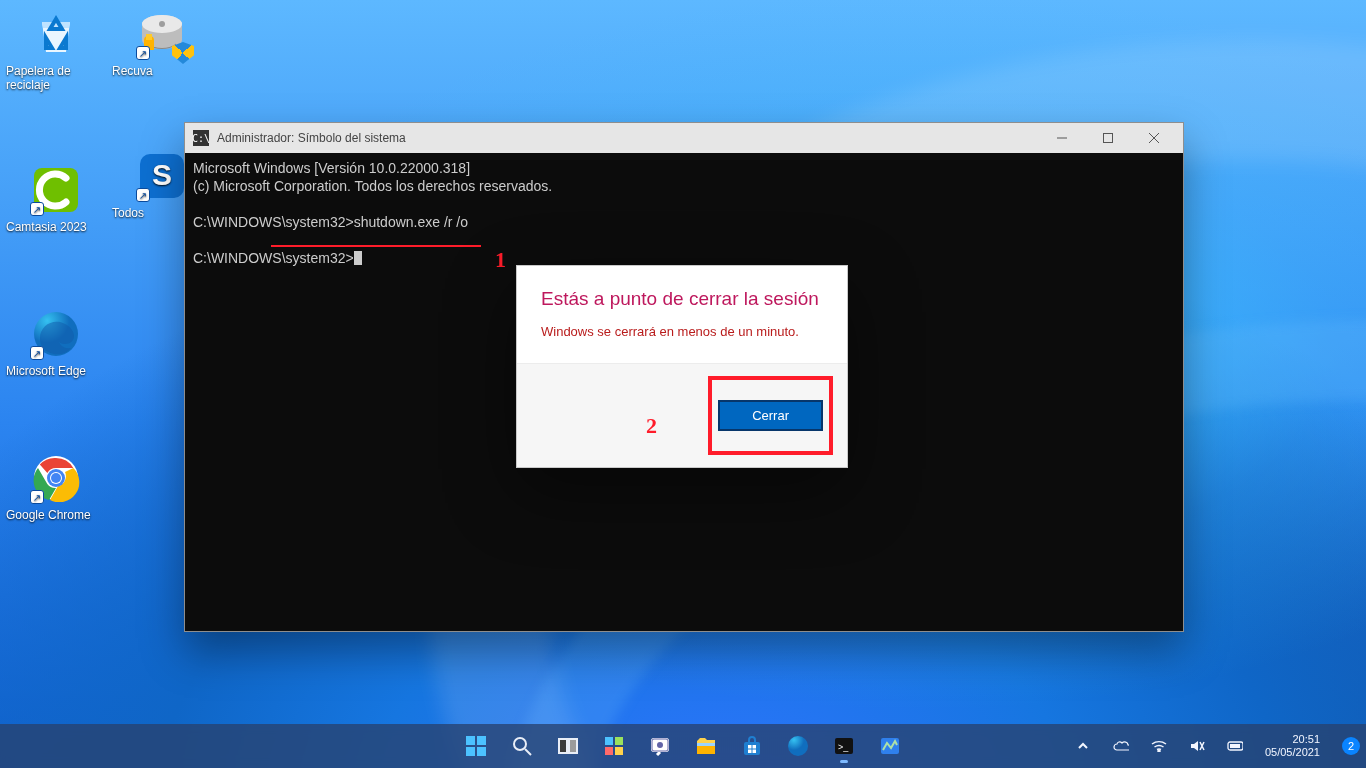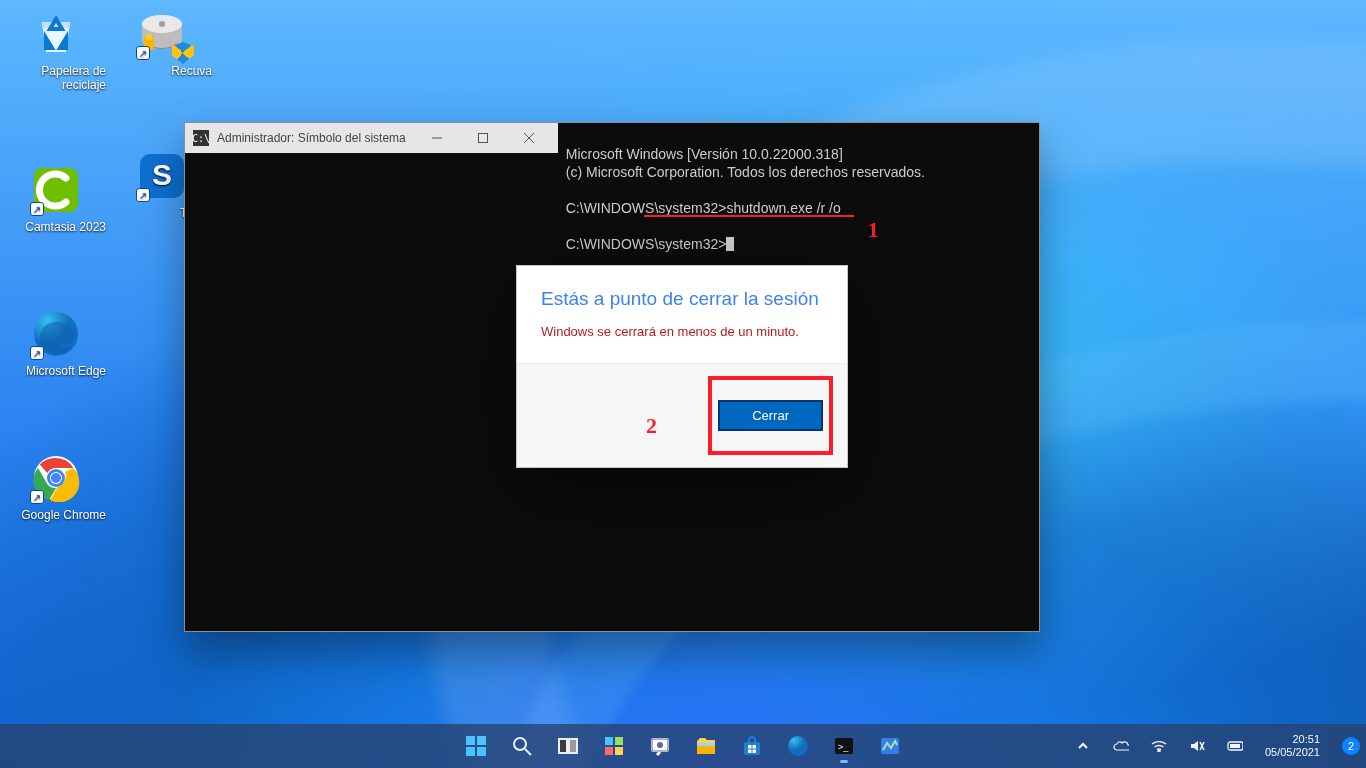--- a/index.html
+++ b/index.html
@@ -19,56 +19,56 @@
 .swoosh { position:absolute; inset:0; pointer-events:none; }
 .swoosh::before, .swoosh::after {
   content:""; position:absolute; border-radius:50%;
 }
 .swoosh::before { width:1400px; height:900px; left:430px; top:40px; border:120px solid rgba(255,255,255,0.12); filter: blur(10px); }
 .swoosh::after  { width:1600px; height:900px; left:500px; top:320px; border:80px solid rgba(120,200,255,0.18); filter: blur(6px); }
 
 
 .icons { position:absolute; left:6px; top:10px; display:flex; flex-direction:column; gap:68px; }
 .icons2 { position:absolute; left:112px; top:10px; display:flex; flex-direction:column; gap:68px; }
-.icon-item { width:100px; text-align:right; color:#fff; font-size:12px; text-shadow:0 1px 2px rgba(0,0,0,.9); }
+.icon-item { width:100px; text-align:left; color:#fff; font-size:12px; text-shadow:0 1px 2px rgba(0,0,0,.9); }
 .icon-item .glyph { width:48px; height:48px; margin:0 auto 6px; display:flex; align-items:center; justify-content:center; position:relative; }
 .overlay-shortcut { position:absolute; left:-2px; bottom:-2px; width:14px; height:14px; background:#fff; border:1px solid #0a4b9e; border-radius:3px; display:flex; align-items:center; justify-content:center; }
 .overlay-shortcut::before { content:"↗"; font-size:10px; color:#0a4b9e; }
 .overlay-shield { position:absolute; right:-8px; bottom:-6px; width:22px; height:22px; }
 .overlay-shield::before { content:""; position:absolute; inset:0; background:conic-gradient(from 45deg,#ffc20e 0 25%, #2389da 0 50%, #ffc20e 0 75%, #2389da 0); clip-path: polygon(50% 0, 100% 18%, 100% 60%, 50% 100%, 0 60%, 0 18%); border-radius:2px;}
 
 
 .bin  { width:48px; height:48px; }
 .bin svg, .chrome svg, .edge svg, .skype svg, .camtasia svg, .disk svg { width:48px; height:48px; }
 
 
 .cmd-window {
-  position:absolute; left:184px; top:122px; width:856px; height:510px;
+  position:absolute; left:184px; top:122px; width:1000px; height:510px;
   background:#0c0c0c; border:1px solid #8e8e8e; box-shadow:0 20px 40px rgba(0,0,0,.35);
-  display:flex; flex-direction:row;
+  display:flex; flex-direction:column;
 }
 .cmd-titlebar { background:#e6e6e6; height:30px; display:flex; align-items:center; padding:0 6px 0 8px; gap:8px; color:#444; font-size:12px; }
 .cmd-titlebar .title-icon { width:16px;height:16px; background:#333; display:flex;align-items:center;justify-content:center;color:#fff;font-size:10px;font-family:Consolas,monospace; }
 .cmd-titlebar .title-icon::before{content:"C:\\";}
 .cmd-titlebar .title { flex:1; }
 .win-btns { display:flex; }
 .win-btn { width:46px; height:30px; display:flex; align-items:center; justify-content:center; color:#555; }
-.cmd-body { flex:1; padding:22px 8px; color:#cccccc; font:14px/18px Consolas, "Lucida Console", monospace; white-space:pre; position:relative;border-radius:18px; }
+.cmd-body { flex:1; padding:6px 8px; color:#cccccc; font:14px/18px Consolas, "Lucida Console", monospace; white-space:pre; position:relative;border-radius:18px; }
 .cmd-body .cursor { display:inline-block; width:8px; height:14px; background:#cccccc; vertical-align:-2px; animation: blink 1s steps(1) infinite; }
 @keyframes blink { 50% { opacity:0; } }
 .underline-red { position:absolute; height:2px; background:#ff1c2a; }
 .annot-num { position:absolute; color:#ff1c2a; font:700 22px/1 "Segoe UI"; } 
 
 
 .dialog {
   position:absolute; left:516px; top:265px; width:332px; background:#fff;
   border:1px solid #c9c9c9; box-shadow:0 24px 70px rgba(0,0,0,.45);
 }
 .dialog .content { padding:22px 24px 24px; }
-.dialog h2 { font-size:19px; font-weight:400; color:#3b82f6; margin-bottom:14px; }
+.dialog h2 { font-size:19px; font-weight:400; color:#be185d; margin-bottom:14px; }
 .dialog p  { font-size:13px; color:#b91c1c; }
 .dialog .actions { border-top:1px solid #ececec; padding:12px 14px; background:#f6f6f6; display:flex; justify-content:flex-end; }
 .red-box { border:4px solid #ff1c2a; padding:20px 6px; display:inline-block; }
 .btn { background:#0067c0; color:#fff; border:2px solid #07366b; padding:6px 32px; font-size:13px; cursor:pointer; }
 .annot-2 { position:absolute; left:646px; top:415px; color:#ff1c2a; font:700 22px/1 "Segoe UI"; }
 
 
 .taskbar { position:absolute; left:0; right:0; bottom:0; height:44px; background:rgba(40,65,110,0.78); backdrop-filter: blur(6px); display:flex; align-items:center; }
 .tb-center { position:absolute; left:50%; transform:translateX(-50%); display:flex; gap:8px; }
 .tb-item { width:38px; height:38px; border-radius:6px; display:flex; align-items:center; justify-content:center; position:relative; }

